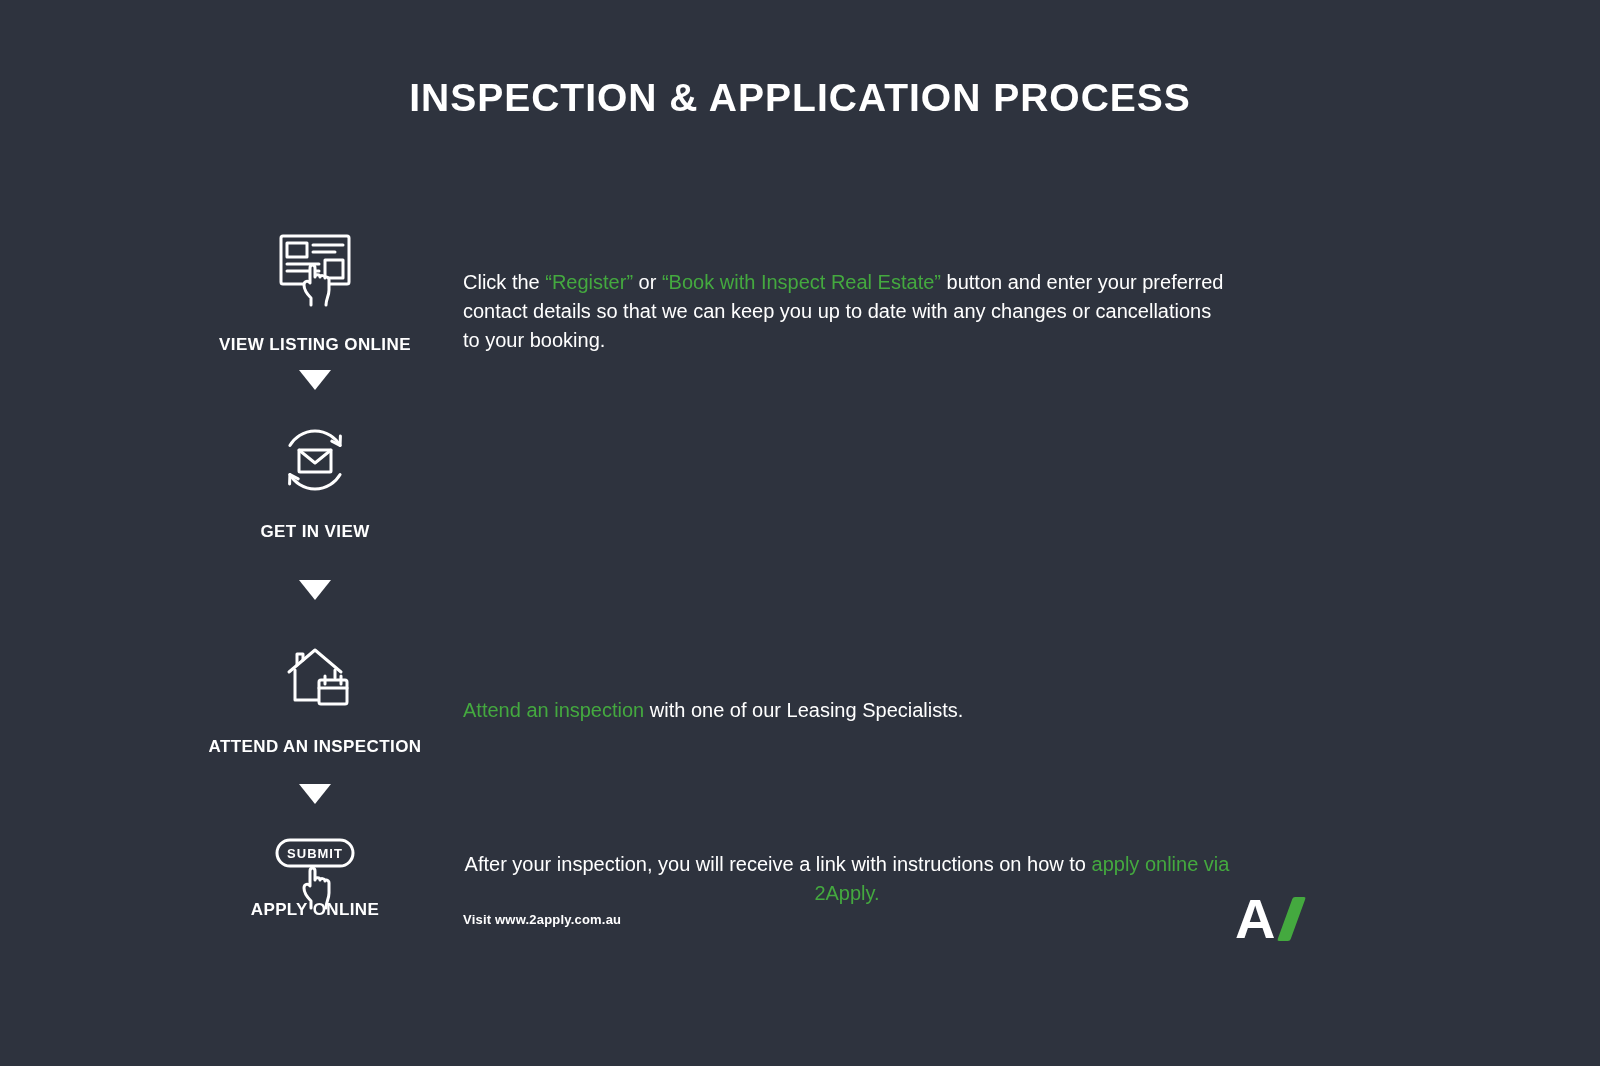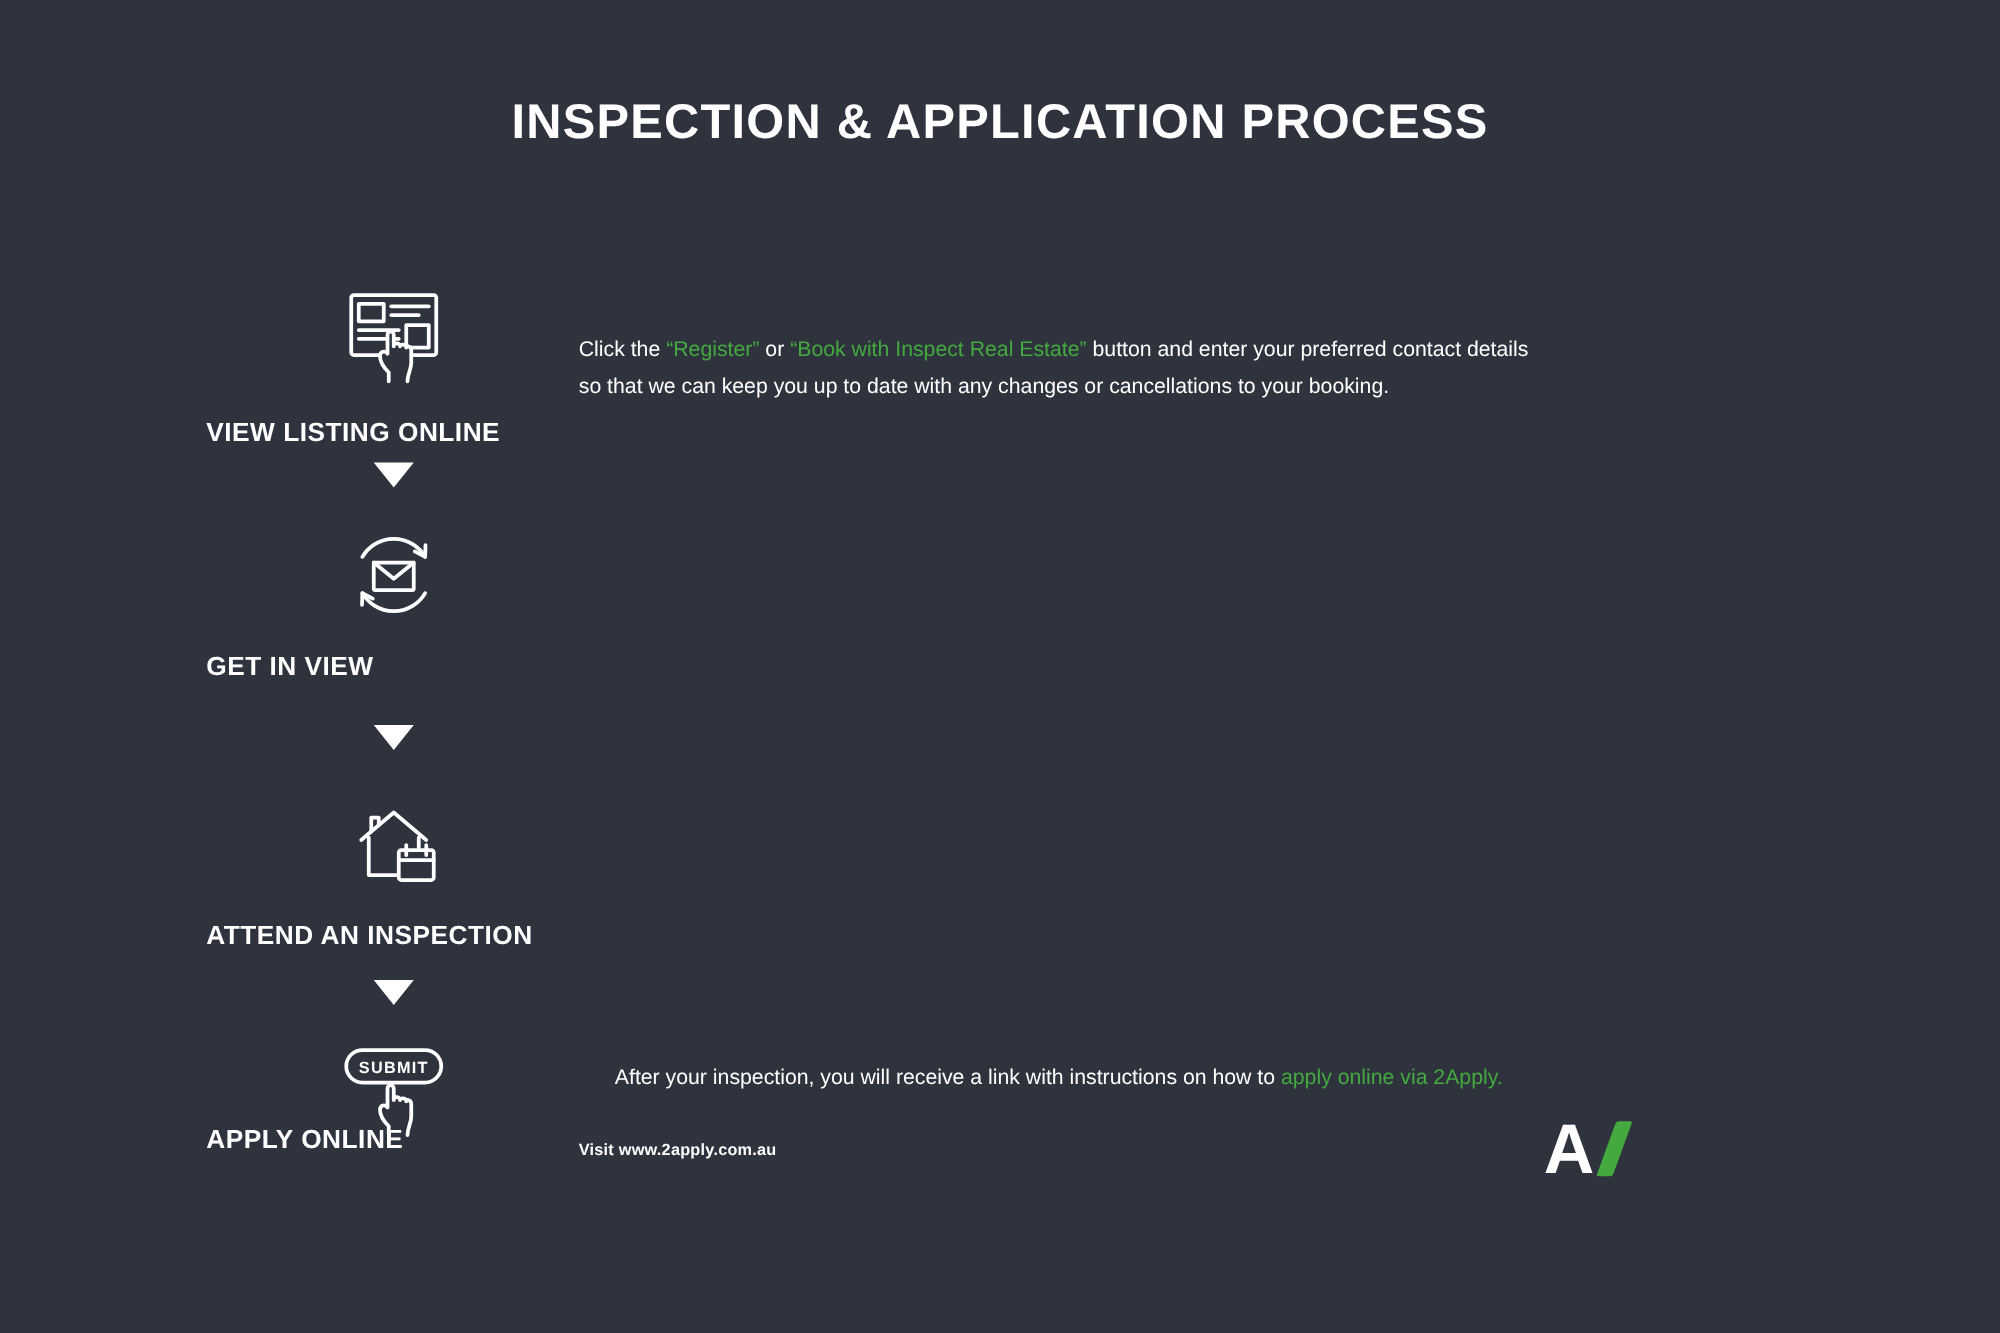--- a/index.html
+++ b/index.html
@@ -14,25 +14,26 @@
   }
   .title{
     position:absolute;top:76px;left:0;width:100%;
     text-align:center;
     font-size:39px;font-weight:700;letter-spacing:1px;
   }
   .icon-box{position:absolute;}
   .icon-box svg{display:block;}
   .step-label{
     position:absolute;left:165px;width:300px;
-    font-size:21px;font-weight:700;letter-spacing:.4px;
+    text-align:center;
+    font-size:17px;font-weight:700;letter-spacing:.4px;
   }
   .desc{
     position:absolute;left:463px;width:768px;
-    font-size:17px;line-height:29px;font-weight:400;
+    font-size:20px;line-height:29px;font-weight:400;
     color:#ffffff;
   }
   .green{color:#44a93f;}
   .arrow-down{
     position:absolute;left:299px;
     width:0;height:0;
     border-left:16px solid transparent;
     border-right:16px solid transparent;
     border-top:20px solid #ffffff;
   }
@@ -114,20 +115,21 @@
       <path d="M22 31 L22 20 L28 20 L28 26"></path>
       <path d="M20 36 L20 66 L44 66"></path>
       <path d="M60 36 L60 44"></path>
       <rect x="44" y="46" width="28" height="24" rx="2" fill="#2e333e"></rect>
       <line x1="44" y1="54" x2="72" y2="54"></line>
       <line x1="50" y1="42" x2="50" y2="50"></line>
       <line x1="66" y1="42" x2="66" y2="50"></line>
     </svg>
   </div>
   <div class="step-label s3-label">ATTEND AN INSPECTION</div>
+  <p class="desc s3-text"><span class="green">Attend an inspection</span><span> with one of our Leasing Specialists.</span></p>
 
   <div class="arrow-down a3"></div>
 
   <div class="icon-box s4-icon">
     <svg width="100" height="84" viewBox="0 0 100 84" fill="none" stroke="#ffffff" stroke-width="3" stroke-linecap="round" stroke-linejoin="round">
       <rect x="12" y="6" width="76" height="26" rx="13"></rect>
       <text x="50" y="24" text-anchor="middle" font-size="13" font-weight="bold" fill="#ffffff" stroke="none" letter-spacing="1">SUBMIT</text>
       <path transform="translate(10,-3)" d="M36 77 L36 70 C32 66 29 61 29 57 C29 53 33 52 35 55 L35 40 C35 36 40 36 40 40 L40 49 C40 46 45 46 45 49 C45 47 50 47 50 50 C50 48 54 49 54 52 L54 62 C54 68 51 71 51 77" fill="#2e333e"></path>
     </svg>
   </div>

